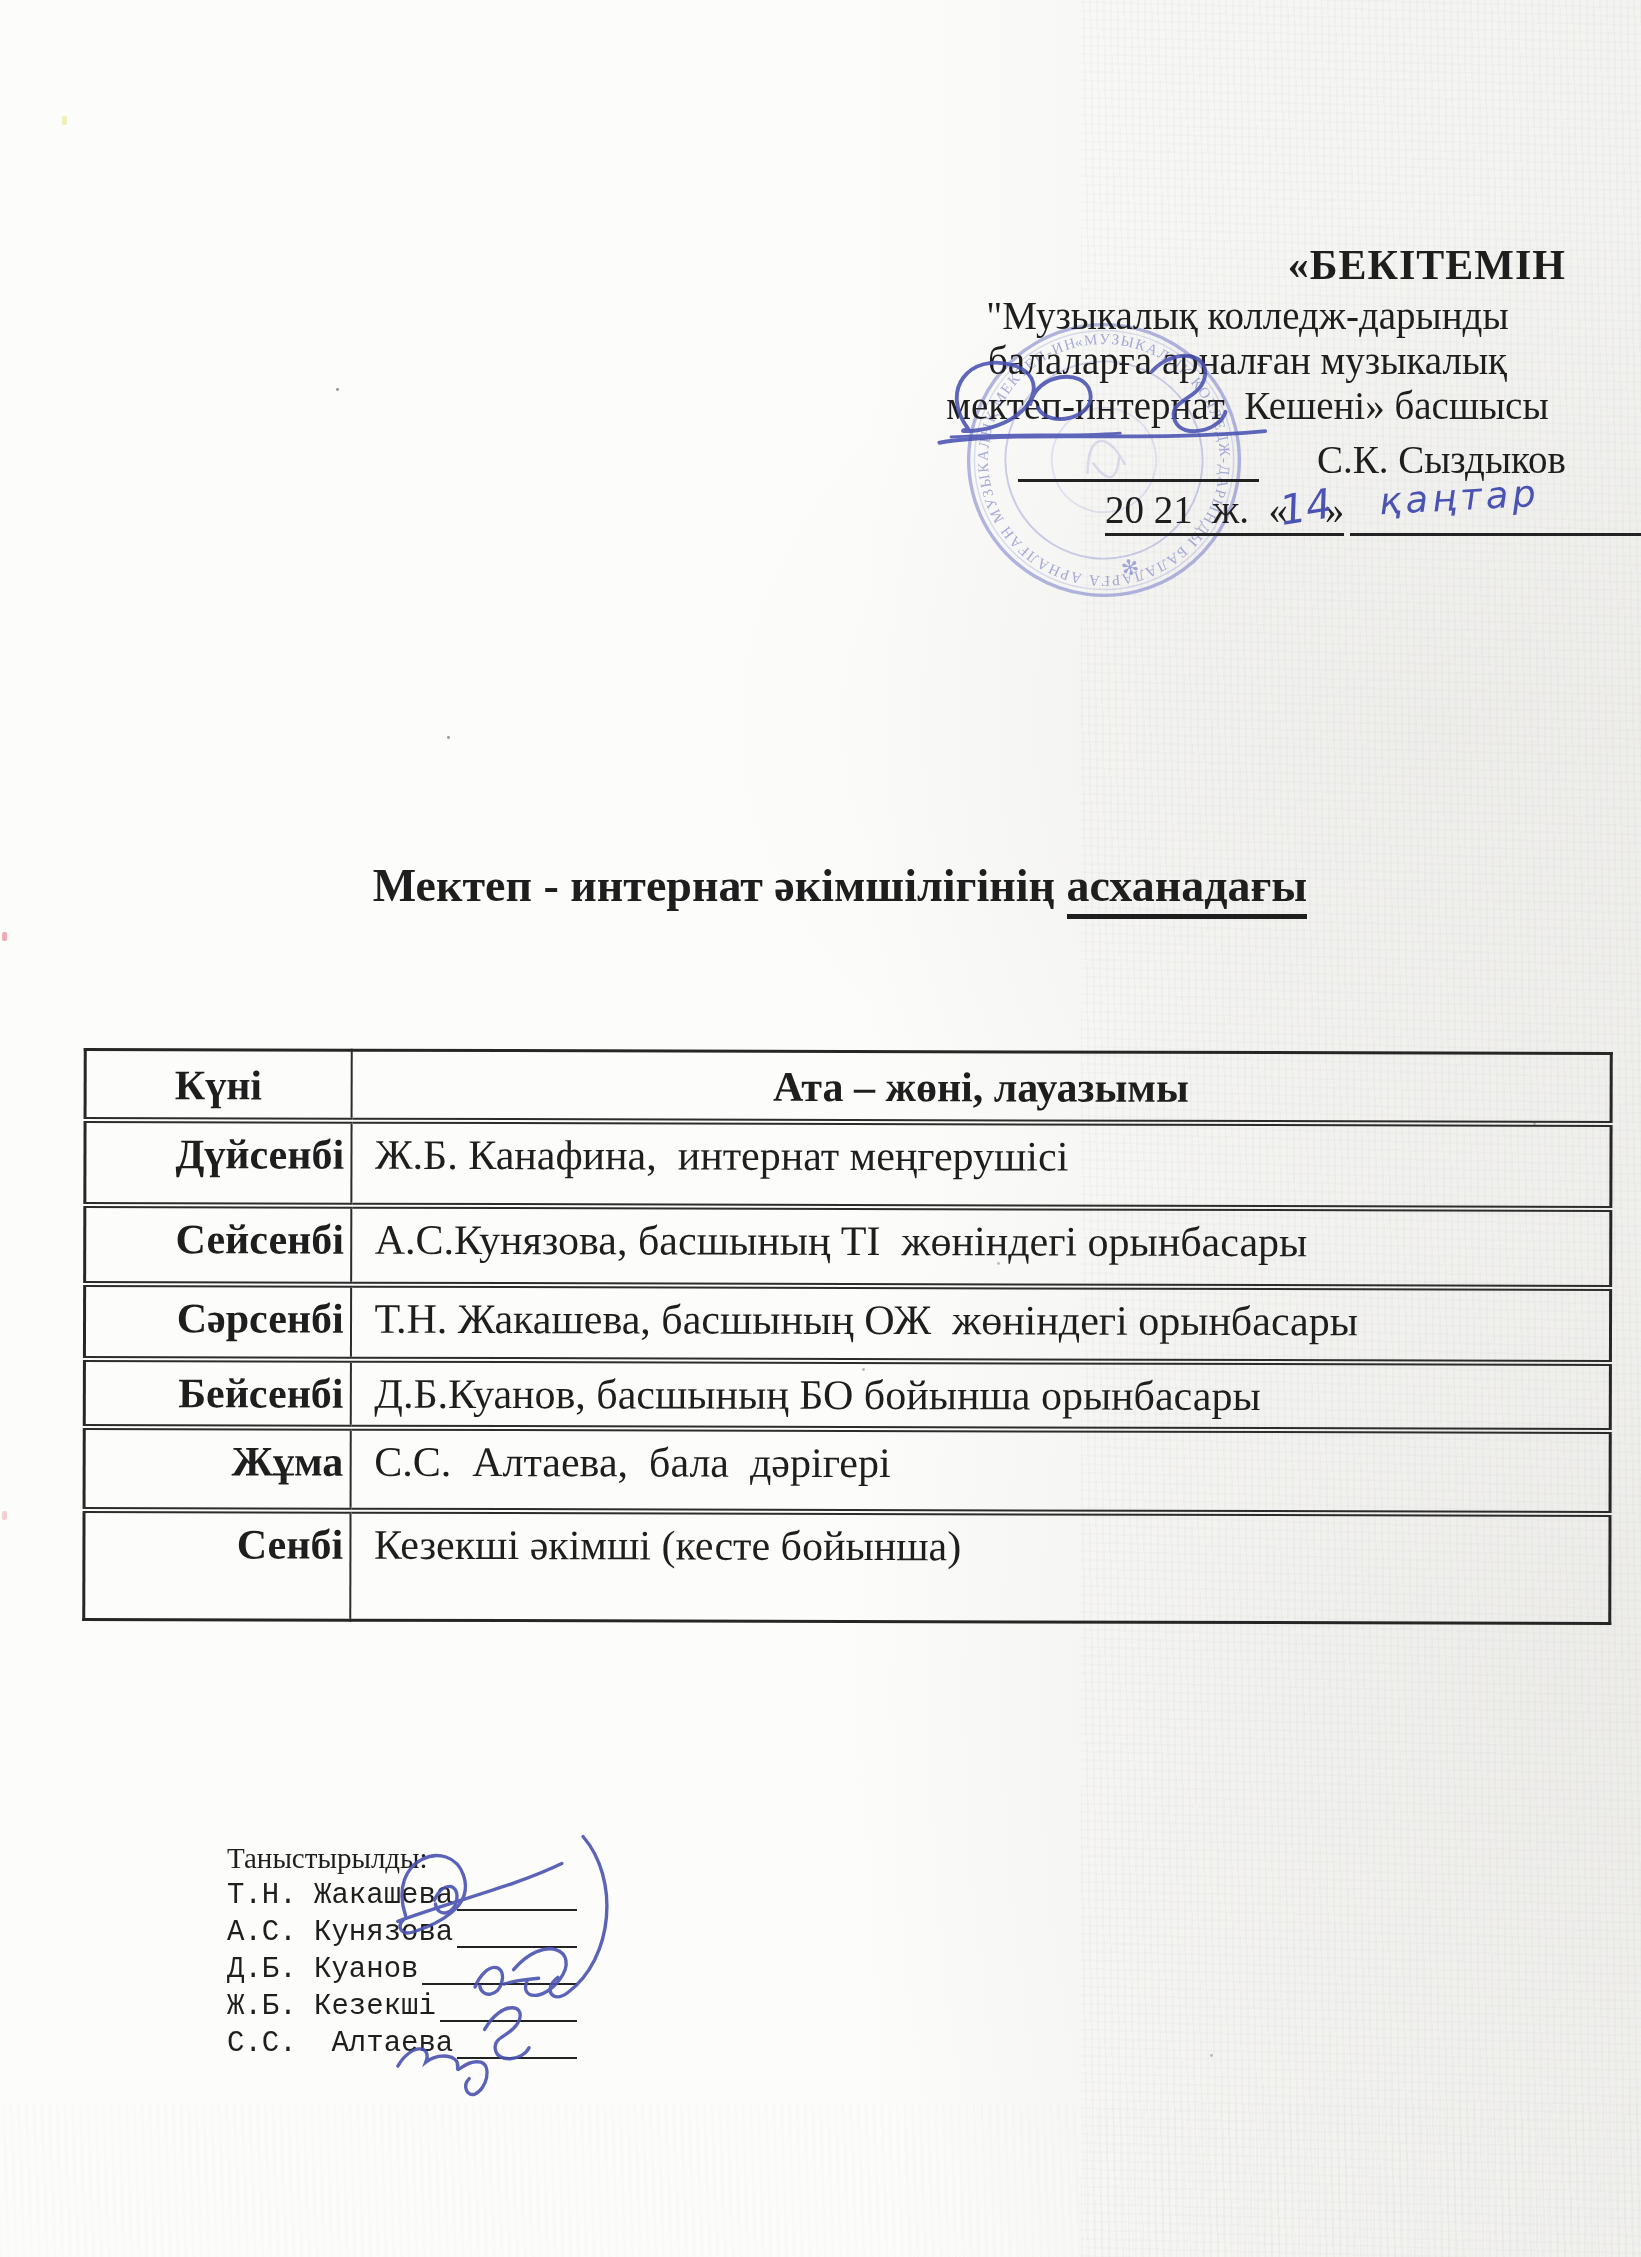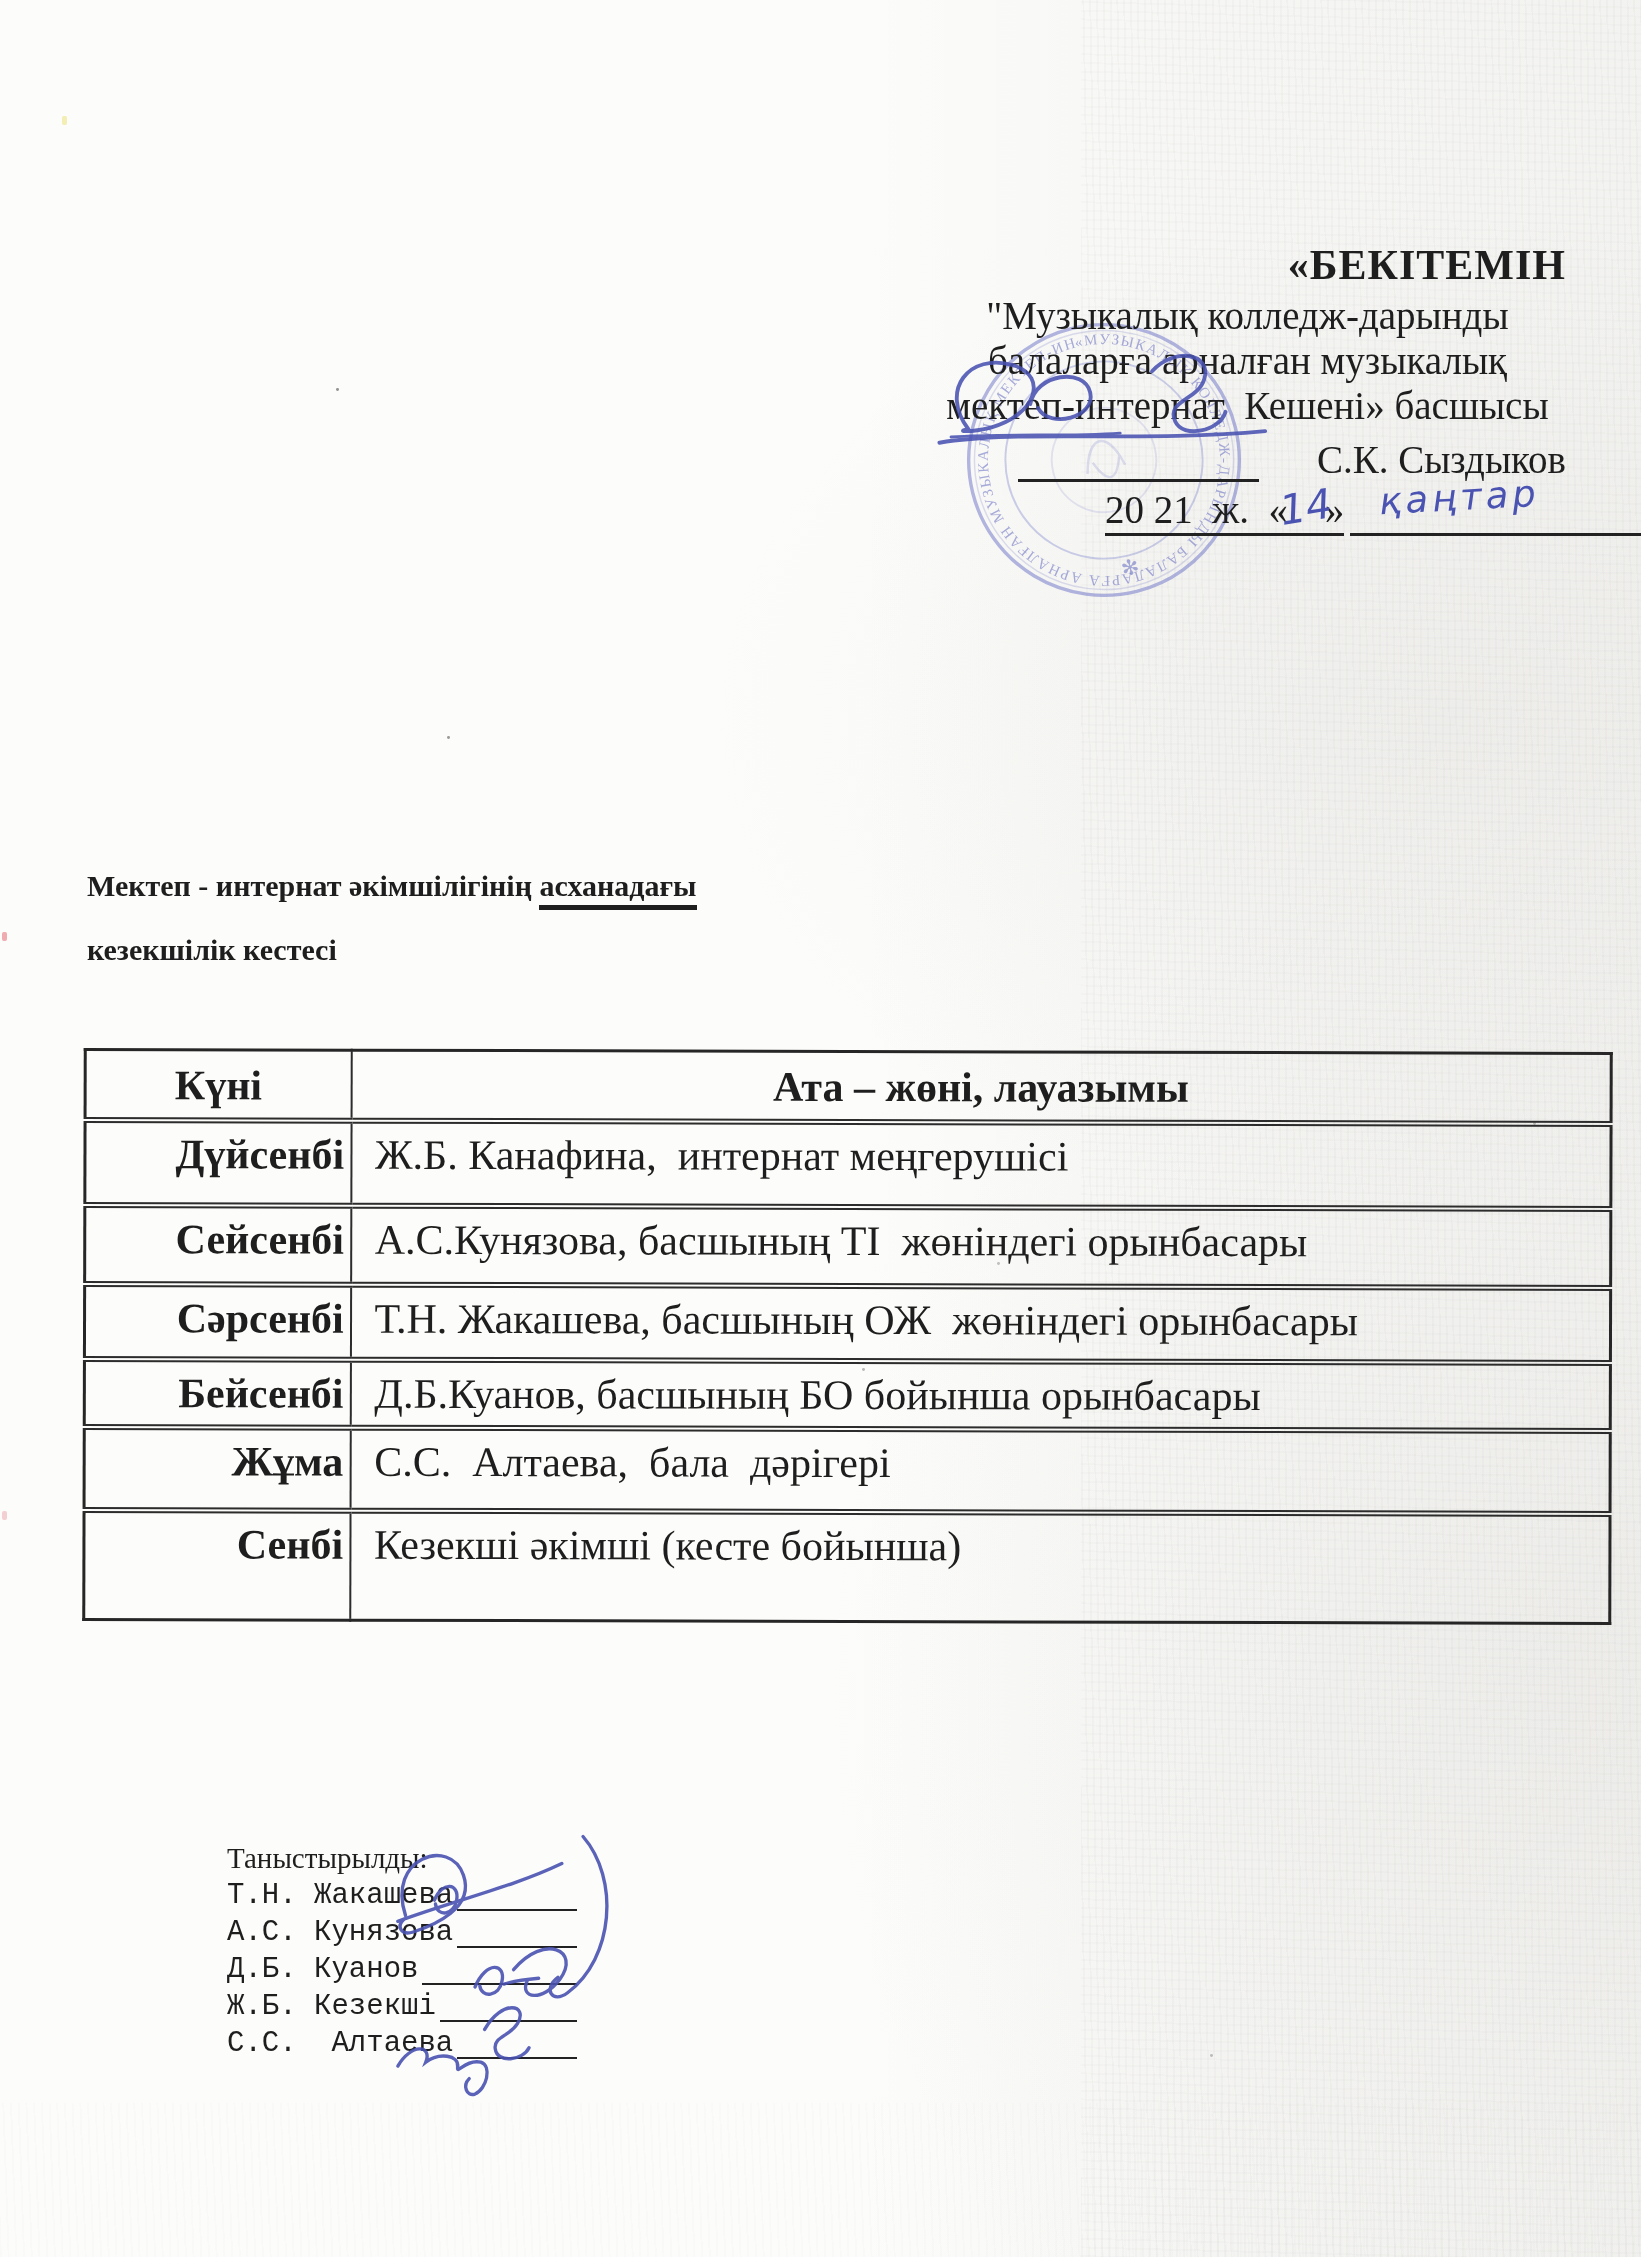--- a/index.html
+++ b/index.html
@@ -49,22 +49,22 @@
   .hand-day{display:inline-block;font-size:41px;transform:rotate(-9deg) translateY(-1.9px);margin:0 -7.7px;}
   .hand-month{position:absolute;left:29px;top:-15.4px;font-size:37px;letter-spacing:3.9px;transform:rotate(-3deg);white-space:nowrap;}
 
   
   .stamp{position:absolute;left:959px;top:315px;transform:rotate(-14deg);}
 
   
   .director-sig{position:absolute;left:922px;top:344px;}
 
   
-  .doc-title{position:absolute;left:87px;top:854px;width:1506px;
-    font-size:30px;font-weight:bold;line-height:64px;}
+  .doc-title{position:absolute;left:87px;top:854px;width:1506px;text-align:center;
+    font-size:46px;font-weight:bold;line-height:64px;}
   .doc-title .pre{white-space:pre-wrap;}
   .title-underline{border-bottom:5.8px solid #1e1e1e;padding-bottom:2.9px;}
 
   
   .duty{position:absolute;left:83px;top:1050px;width:1529px;border-collapse:collapse;
     table-layout:fixed;font-size:42px;transform:rotate(0.15deg);}
   .duty th,.duty td{border:2.9px solid #2c2c2c;vertical-align:top;overflow:hidden;}
   .duty tbody td{border-top:6.8px double #2c2c2c;}
   .duty thead th{border-bottom:6.8px double #2c2c2c;font-weight:bold;font-size:42px;text-align:center;padding-top:9.7px;}
   .duty{border:3.9px solid #262626;}
@@ -132,21 +132,20 @@
       <path d="M 48 88 C 18 48, 48 8, 95 22 C 132 34, 116 74, 72 86 C 48 92, 34 90, 48 88"></path>
       <path d="M 112 62 C 118 30, 168 24, 174 50 C 180 76, 132 88, 120 66"></path>
       <path d="M 238 28 C 262 2, 300 10, 292 36 C 286 58, 252 58, 262 80 C 270 98, 308 90, 314 70"></path>
       <path d="M 18 102 C 100 88, 230 102, 355 90"></path>
       <path d="M 30 96 C 90 92, 150 96, 205 92" stroke-width="3"></path>
     </g>
   </svg>
 
   <div class="doc-title">
     <div><span class="pre">Мектеп - интернат әкімшілігінің </span><span class="title-underline pre">асханадағы</span></div>
-    <div>кезекшілік кестесі</div>
   </div>
 
   <table class="duty">
     <colgroup>
         <col style="width:266px">
         <col>
       </colgroup>
     <thead>
       <tr>
         <th>Күні</th>

